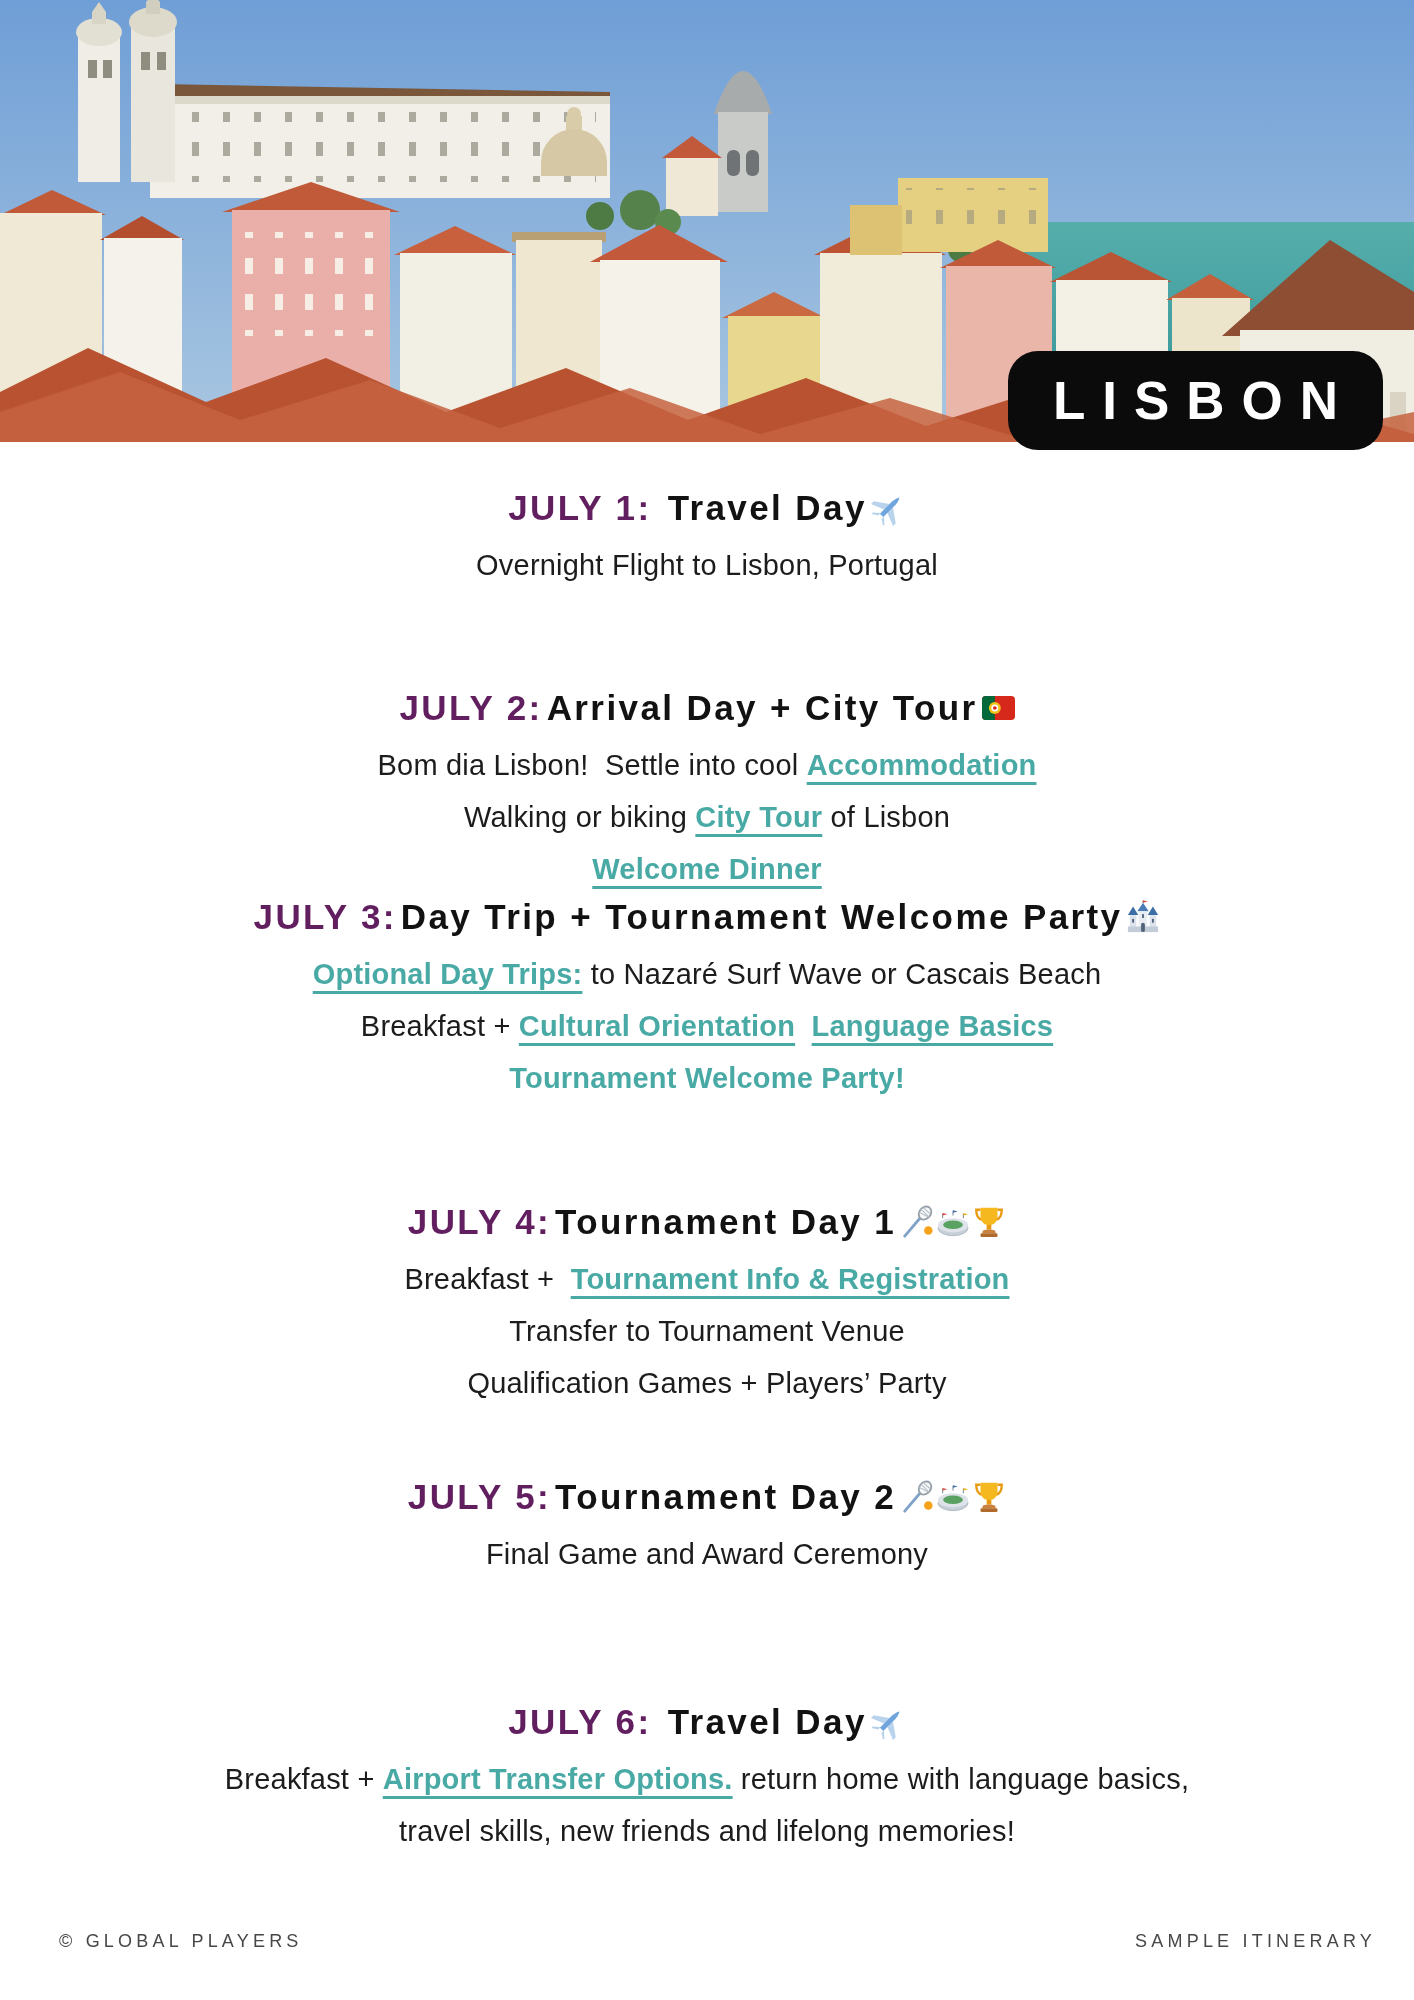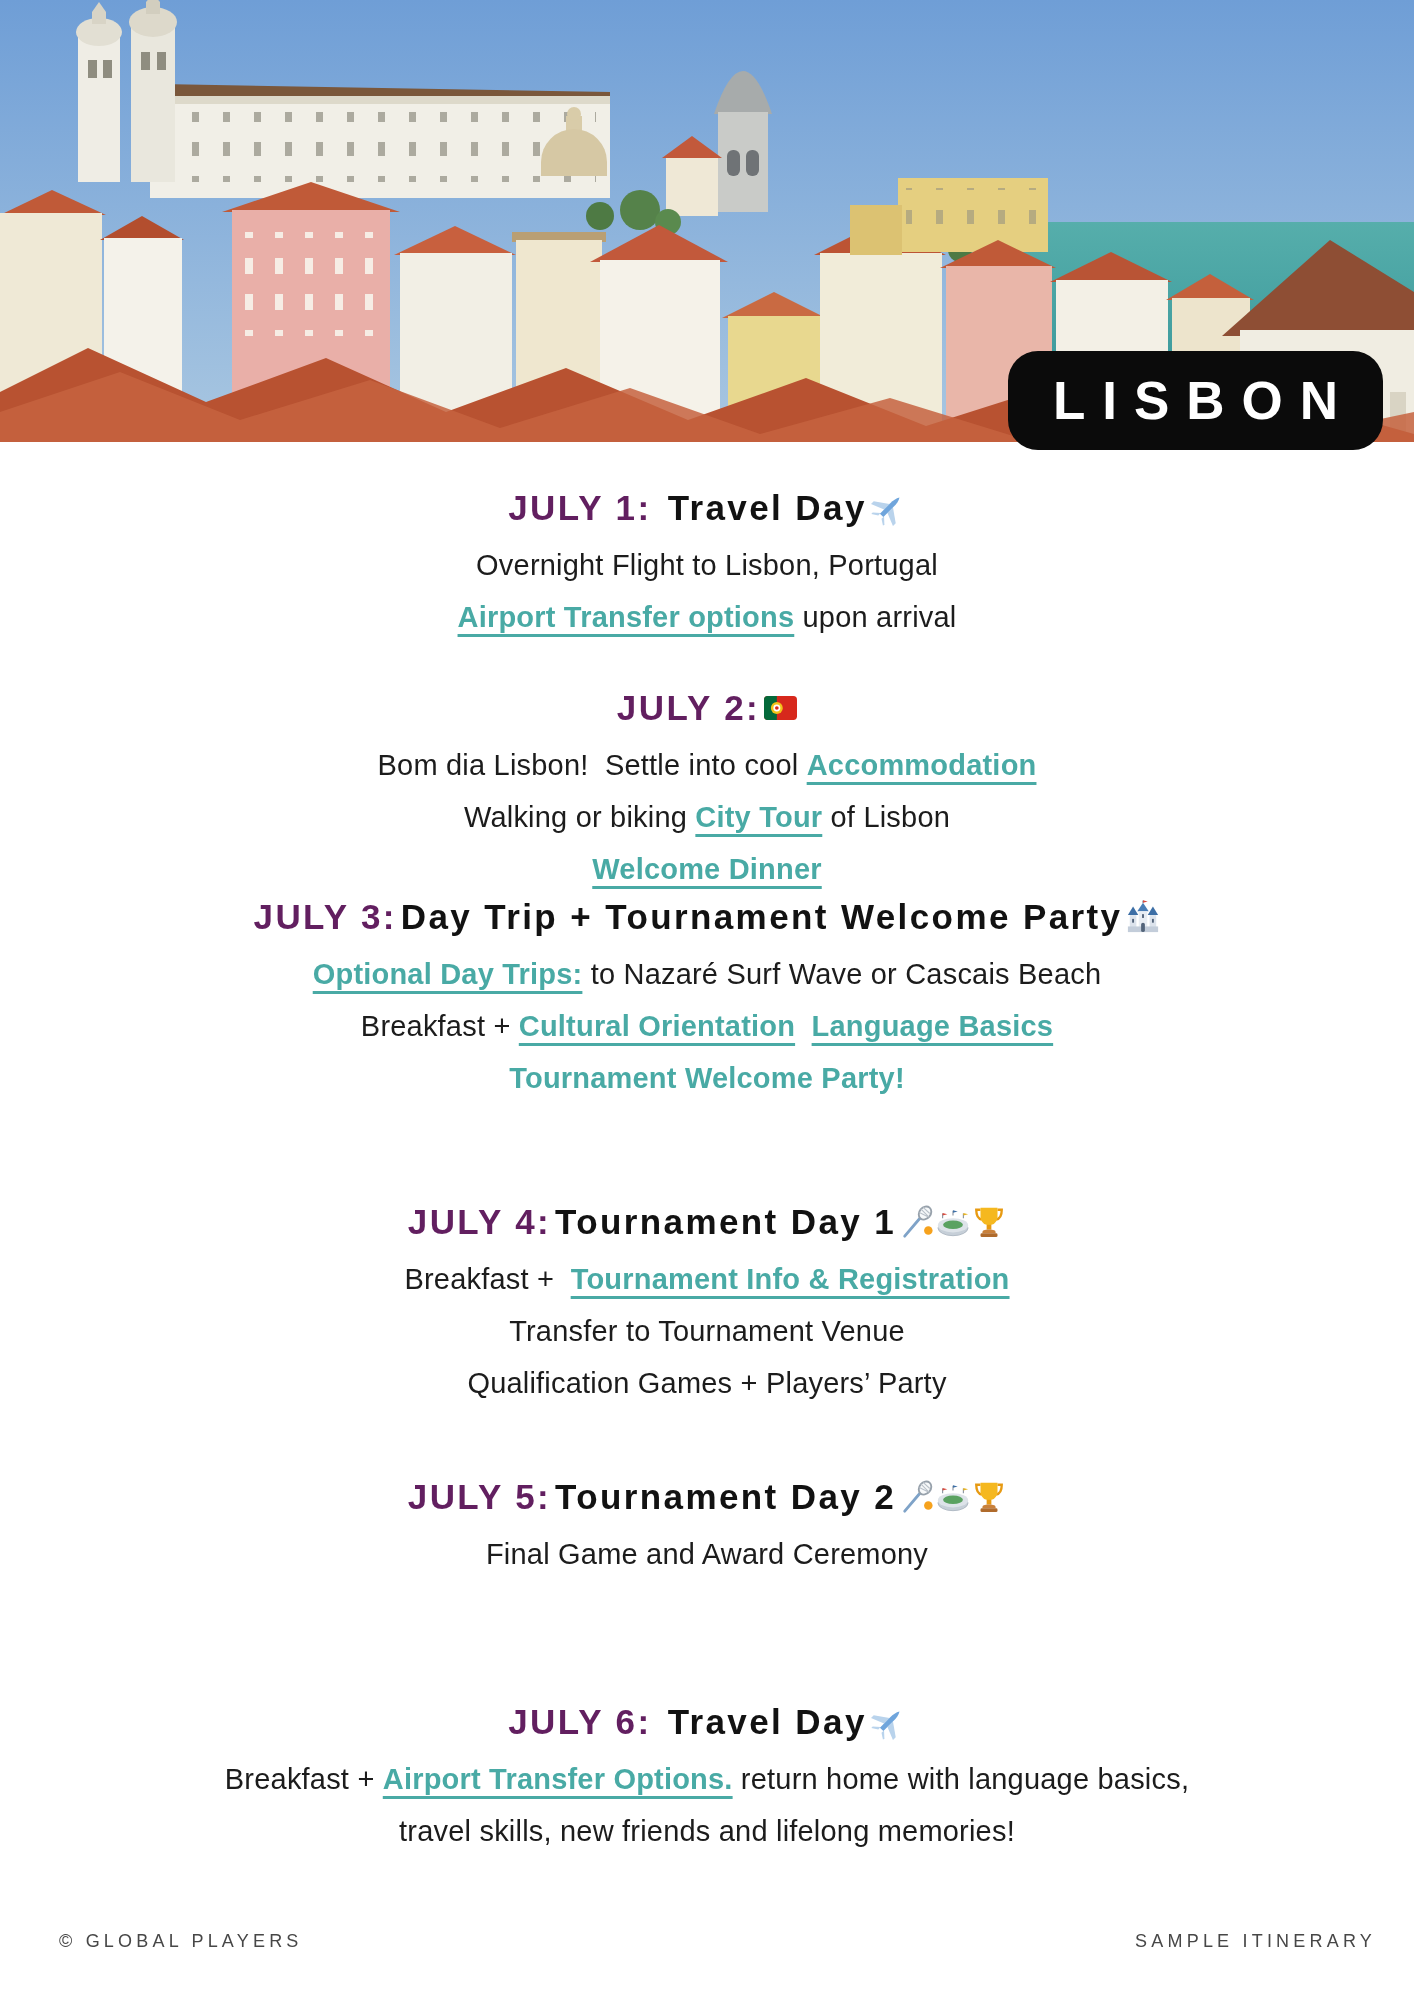--- a/index.html
+++ b/index.html
@@ -179,25 +179,24 @@
                 <g transform="rotate(45 18 18)">
                   <polygon points="15.5,14 2,23.5 2,27.5 15.5,22" fill="#b9d3ec"></polygon>
                   <polygon points="20.5,14 34,23.5 34,27.5 20.5,22" fill="#b9d3ec"></polygon>
                   <polygon points="15.5,27 9.5,32.5 9.5,34.5 15.7,30.5" fill="#b9d3ec"></polygon>
                   <polygon points="20.5,27 26.5,32.5 26.5,34.5 20.3,30.5" fill="#b9d3ec"></polygon>
                   <path d="M18 2C20 5 20.5 9 20.5 13L20.5 28L15.5 28L15.5 13C15.5 9 16 5 18 2Z" fill="#6fa5dc"></path>
                 </g>
               </svg></span></span></h2>
         <div class="day-lines">
           <div class="line"><span class="seg plain">Overnight Flight to Lisbon, Portugal</span></div>
-          <div class="line"><a class="seg link">Airport Transfer options</a><span class="seg plain"> upon arrival</span></div>
-        </div>
-      </section>
-      <section class="day">
-        <h2 class="day-heading"><span class="day-date">JULY 2:</span><span class="day-icons"><span><svg viewBox="0 0 36 26" width="33" height="24">
+        </div>
+      </section>
+      <section class="day">
+        <h2 class="day-heading"><span class="day-date">JULY 2:</span><span class="day-title">Arrival Day + City Tour</span><span class="day-icons"><span><svg viewBox="0 0 36 26" width="33" height="24">
                 <rect width="36" height="26" rx="4" fill="#d7281c"></rect>
                 <path d="M4 0 H14 V26 H4 A4 4 0 0 1 0 22 V4 A4 4 0 0 1 4 0 Z" fill="#04693a"></path>
                 <circle cx="14" cy="13" r="6.5" fill="#f3c318"></circle>
                 <circle cx="14" cy="13" r="3.8" fill="#ffffff"></circle>
                 <circle cx="14" cy="13" r="2" fill="#d7281c"></circle>
               </svg></span></span></h2>
         <div class="day-lines">
           <div class="line"><span class="seg plain">Bom dia Lisbon!  Settle into cool </span><a class="seg link">Accommodation</a></div>
           <div class="line"><span class="seg plain">Walking or biking </span><a class="seg link">City Tour</a><span class="seg plain"> of Lisbon</span></div>
           <div class="line"><a class="seg link">Welcome Dinner</a></div>

